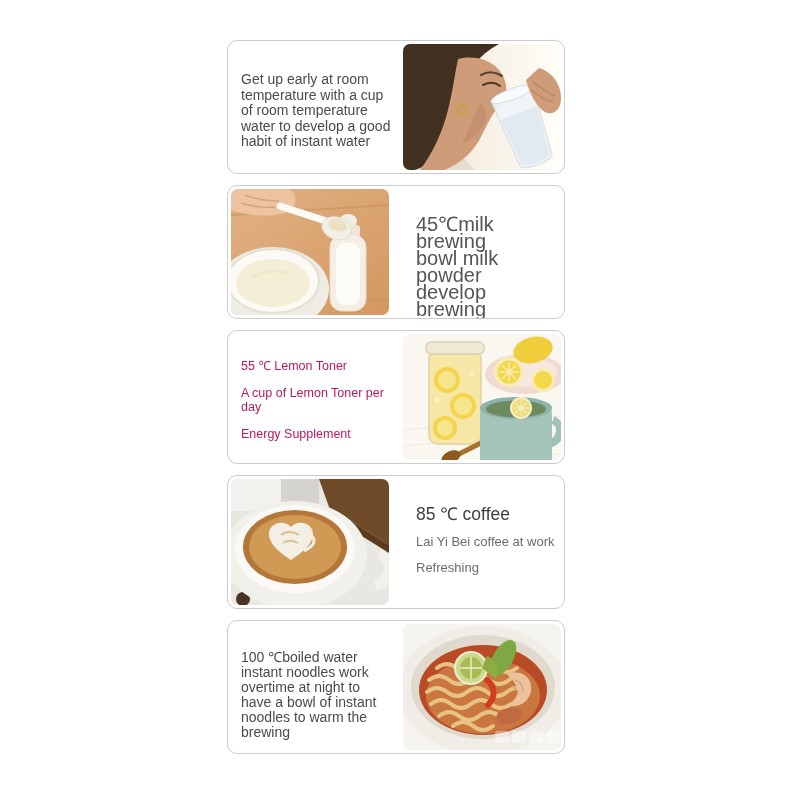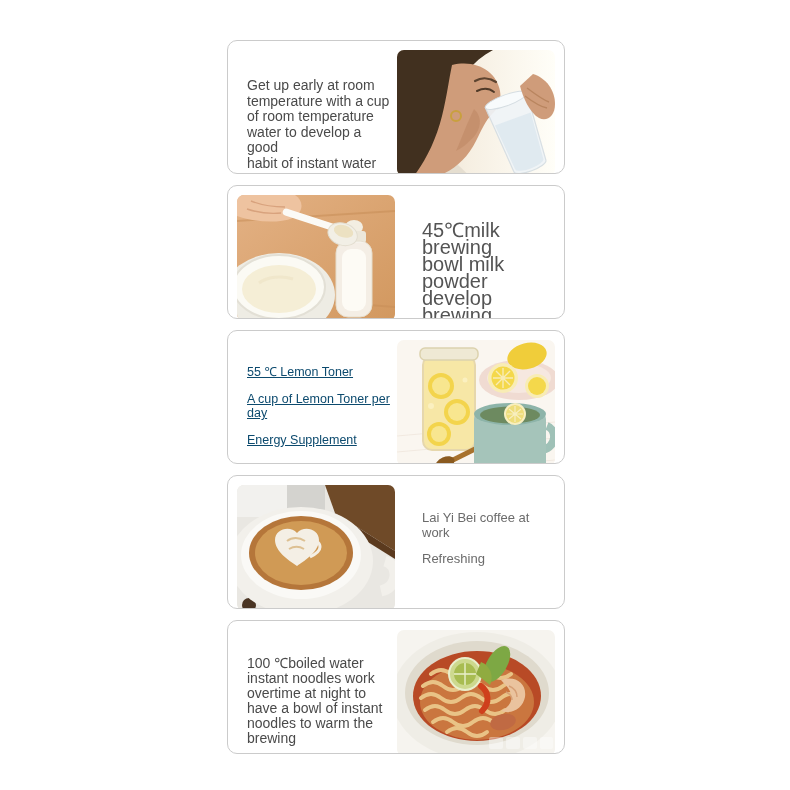--- a/index.html
+++ b/index.html
@@ -16,41 +16,41 @@
     display: flex; flex-direction: column;
     gap: 11px;
   }
   .card {
     box-sizing: border-box;
     height: 134px;
     background: #ffffff;
     border: 1px solid #cbcbcb;
     border-radius: 10px;
     display: flex;
-    padding: 9px;
+    padding: 3px;
     overflow: hidden;
   }
   .photo {
     flex: 0 0 158px;
     width: 158px; height: 126px;
     border-radius: 7px;
     overflow: hidden;
   }
   .photo svg { display: block; width: 158px; height: 126px; }
   .text { flex: 1; box-sizing: border-box; }
 
   
   .c1 .text { padding: 28px 2px 0 10px; }
   .c1 .line { font-size: 14px; line-height: 15.5px; color: #4a4a4a; }
   
   .c2 .text { padding: 27px 2px 0 27px; }
   .c2 .line { font-size: 20px; line-height: 17px; color: #545454; }
   
   .c3 .text { padding: 25px 2px 0 10px; }
-  .c3 .line { font-size: 12.5px; line-height: 14px; color: #0c4a6e; margin-bottom: 13px; text-decoration: underline; }
+  .c3 .line { font-size: 12.5px; line-height: 14px; color: #be185d; margin-bottom: 13px; }
   
   .c4 .text { padding: 25px 2px 0 27px; }
   .c4 .heading { font-size: 17.5px; line-height: 21px; color: #3f3f3f; margin-bottom: 9px; }
   .c4 .subline { font-size: 13px; line-height: 15px; color: #6b6b6b; margin-bottom: 11px; }
   
   .c5 .text { padding: 26px 2px 0 10px; }
   .c5 .line { font-size: 14px; line-height: 15px; color: #4a4a4a; }
 </style>
 </head>
 <body>
@@ -205,20 +205,21 @@
           <ellipse cx="64" cy="70" rx="60" ry="44" fill="#faf9f6"></ellipse>
           <ellipse cx="64" cy="68" rx="52" ry="37" fill="#b5763a"></ellipse>
           <ellipse cx="64" cy="68" rx="46" ry="32" fill="#d09a55"></ellipse>
           <path d="M60,48 C67,40 82,44 82,55 C82,66 69,75 60,81 C51,75 38,66 38,55 C38,44 53,40 60,48 Z" fill="#f4efe5"></path>
           <path d="M50,56 C55,52 62,52 68,56 M52,64 C57,61 62,61 67,64" stroke="#ddc092" stroke-width="2" fill="none"></path>
           <path d="M74,58 C79,55 83,57 83,62 C83,67 77,70 73,72" stroke="#f4efe5" stroke-width="3" fill="none"></path>
         </g>
       </svg>
     </div>
     <div class="text">
+      <div class="heading">85 ℃ coffee</div>
       <div class="subline">Lai Yi Bei coffee at work</div>
       <div class="subline">Refreshing</div>
     </div>
   </div>
 
   <div class="card c5">
     <div class="text">
       <div class="line">100 ℃boiled water</div>
       <div class="line">instant noodles work</div>
       <div class="line">overtime at night to</div>

